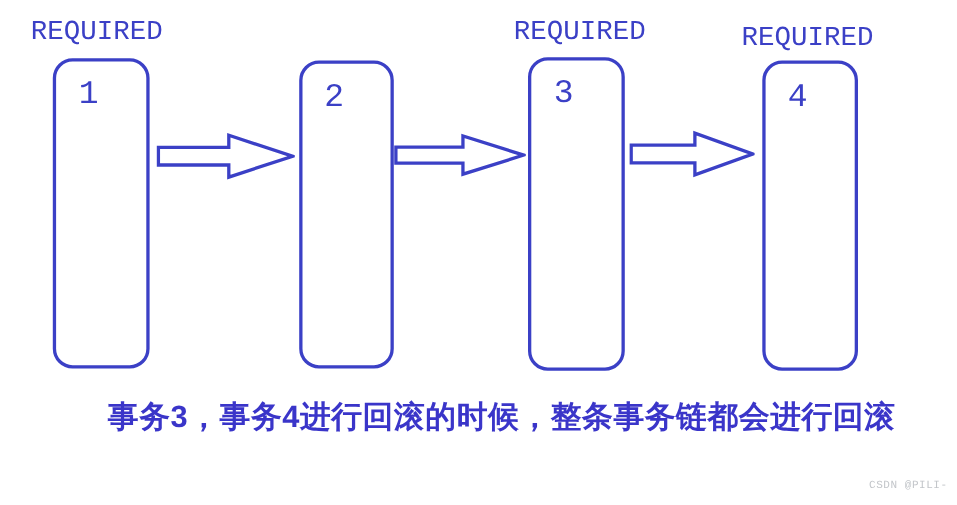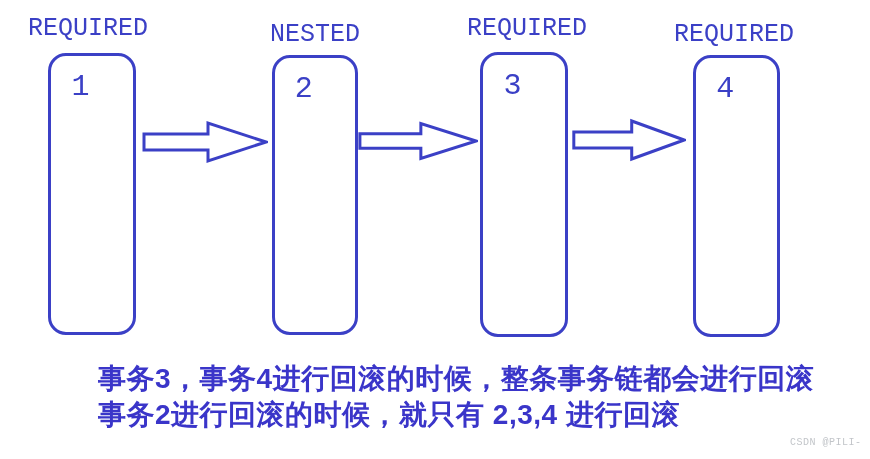--- a/index.html
+++ b/index.html
@@ -82,21 +82,20 @@
     letter-spacing: 0.5px;
     white-space: nowrap;
   }
 </style>
 </head>
 <body>
 
 <div class="canvas">
 
   <div class="node-label l1">REQUIRED</div>
-  <div class="node-label l2">NESTED</div>
   <div class="node-label l3">REQUIRED</div>
   <div class="node-label l4">REQUIRED</div>
 
   <div class="node-box b1">
     <span class="node-number">1</span>
   </div>
   <div class="node-box b2">
     <span class="node-number">2</span>
   </div>
   <div class="node-box b3">
@@ -110,17 +109,16 @@
     <path vector-effect="non-scaling-stroke" d="M2 15 H66 V4 L124 23 L66 42 V31 H2 Z"></path>
   </svg>
   <svg class="arrow a2" viewBox="0 0 126 46" preserveAspectRatio="none" xmlns="http://www.w3.org/2000/svg">
     <path vector-effect="non-scaling-stroke" d="M2 15 H66 V4 L124 23 L66 42 V31 H2 Z"></path>
   </svg>
   <svg class="arrow a3" viewBox="0 0 126 46" preserveAspectRatio="none" xmlns="http://www.w3.org/2000/svg">
     <path vector-effect="non-scaling-stroke" d="M2 15 H66 V4 L124 23 L66 42 V31 H2 Z"></path>
   </svg>
 
   <div class="caption cap1">事务3，事务4进行回滚的时候，整条事务链都会进行回滚</div>
-  <div class="caption cap2">事务2进行回滚的时候，就只有 2,3,4 进行回滚</div>
 
   <div class="watermark">CSDN @PILI-</div>
 
 </div>
 
 </body></html>

